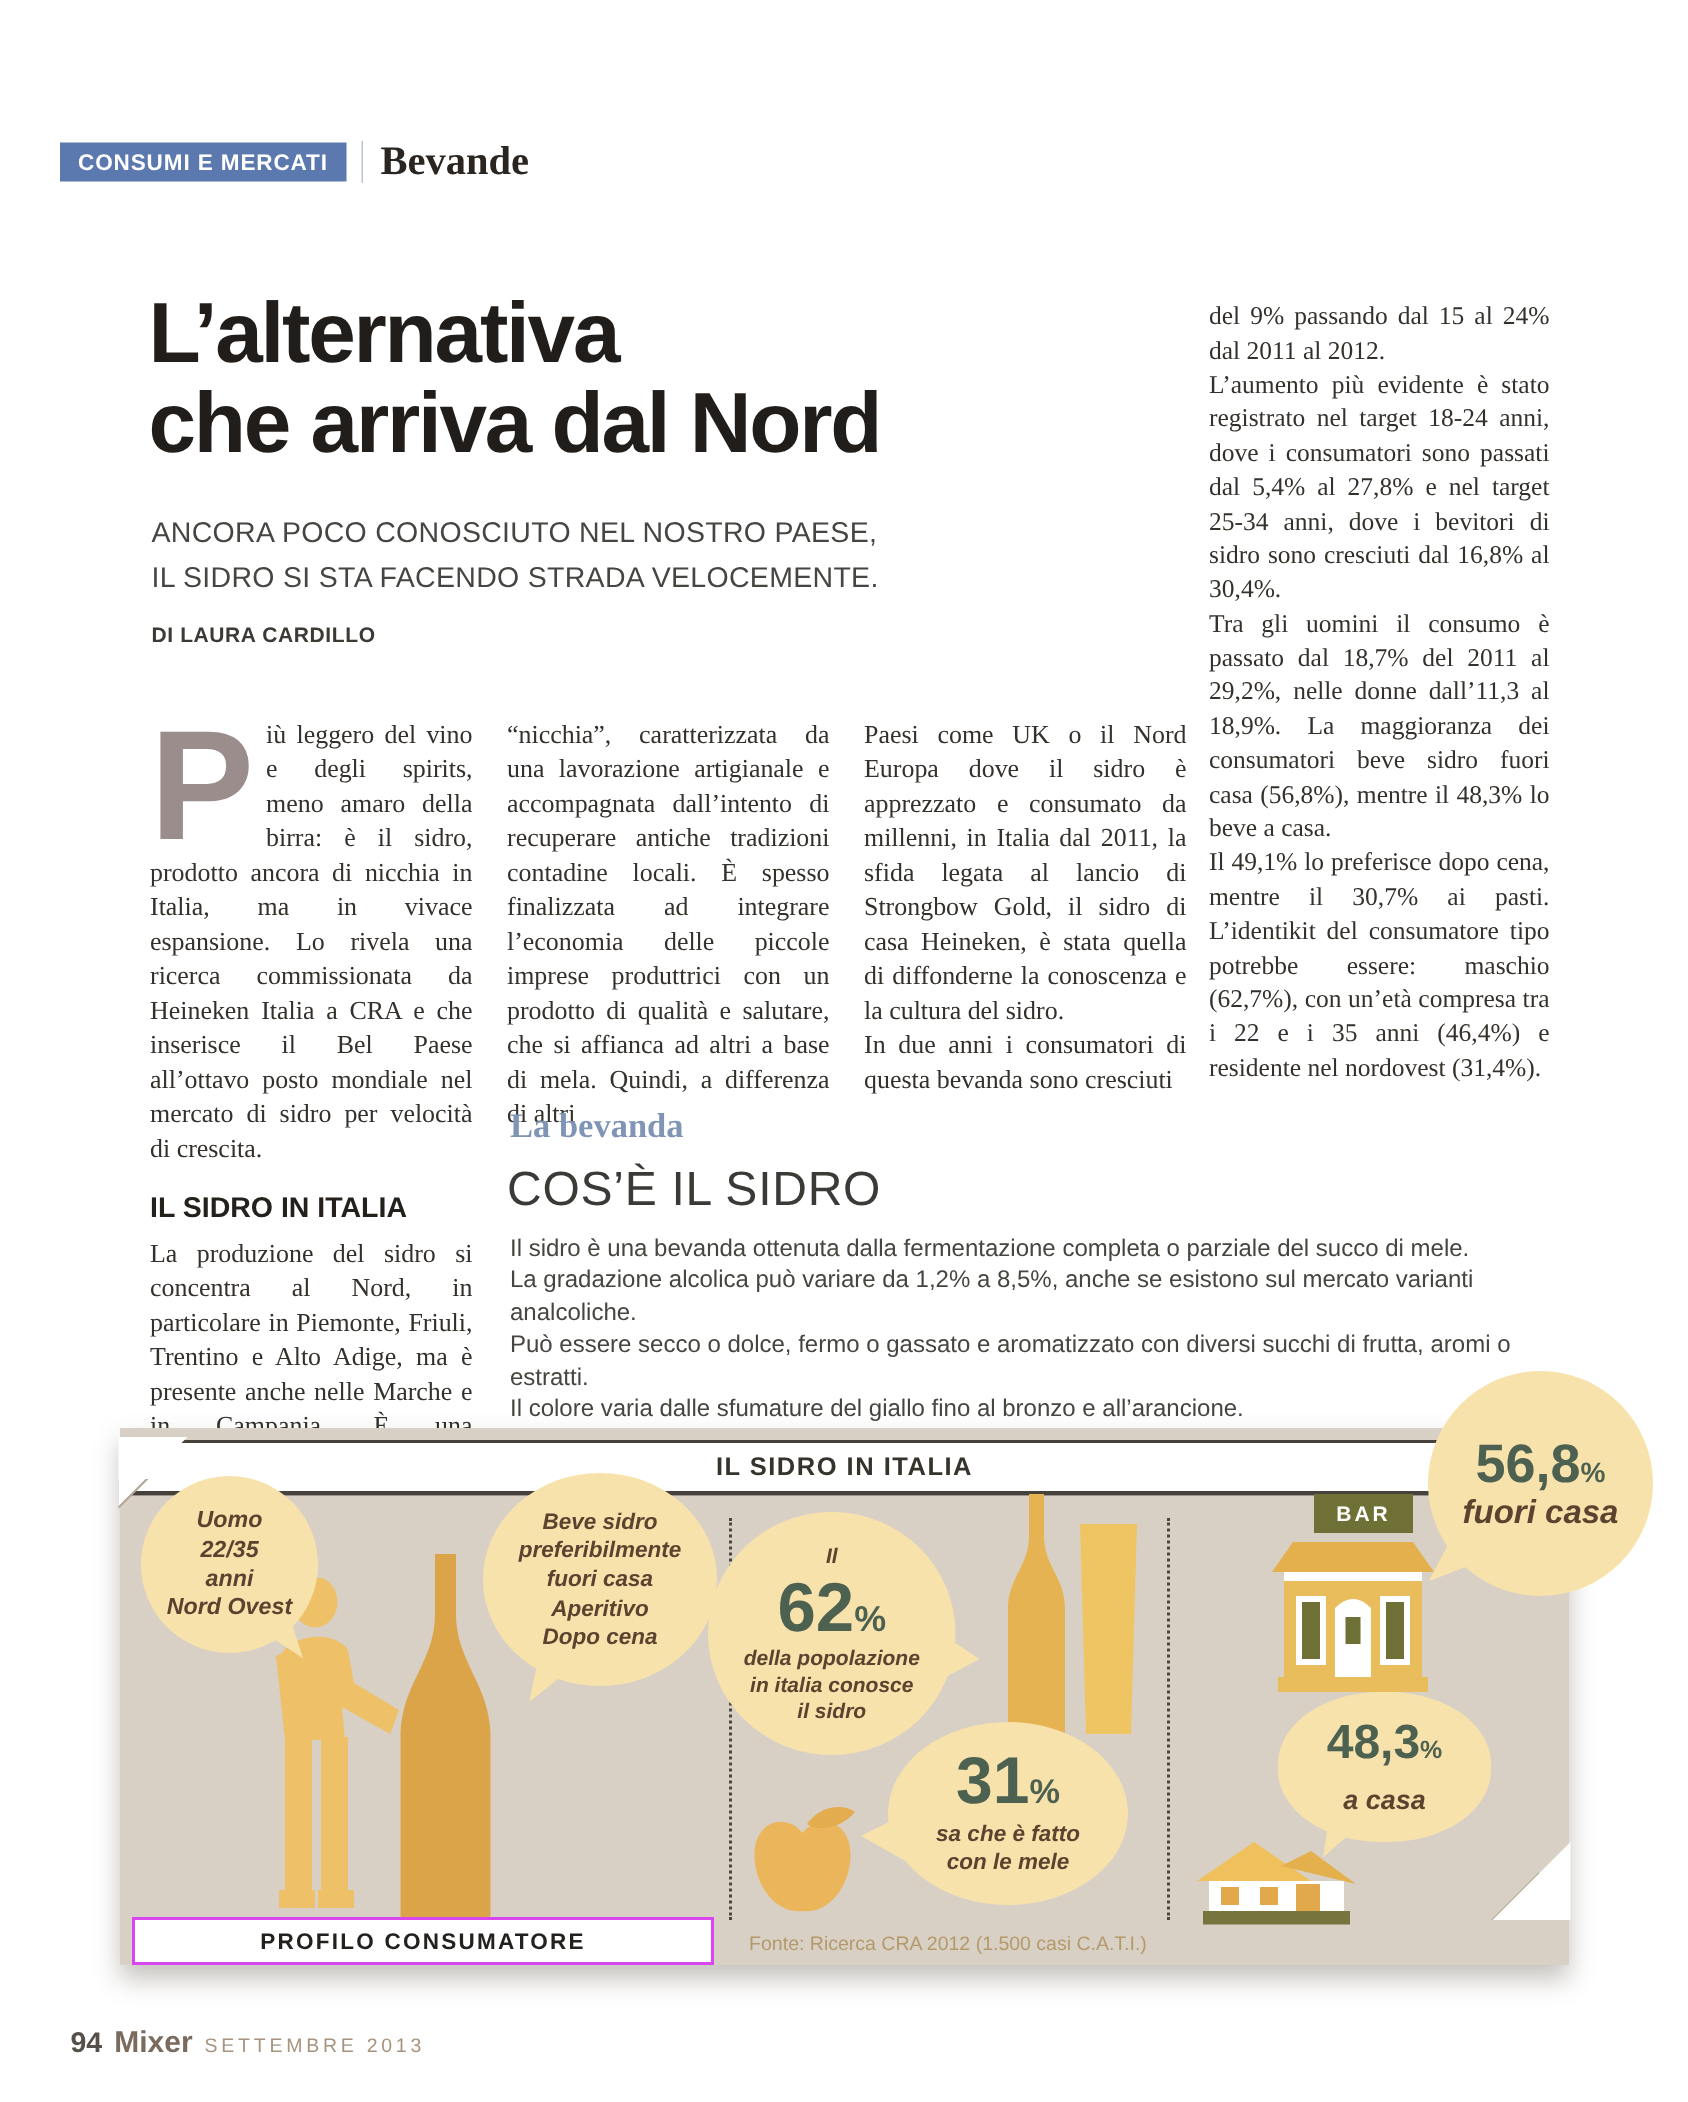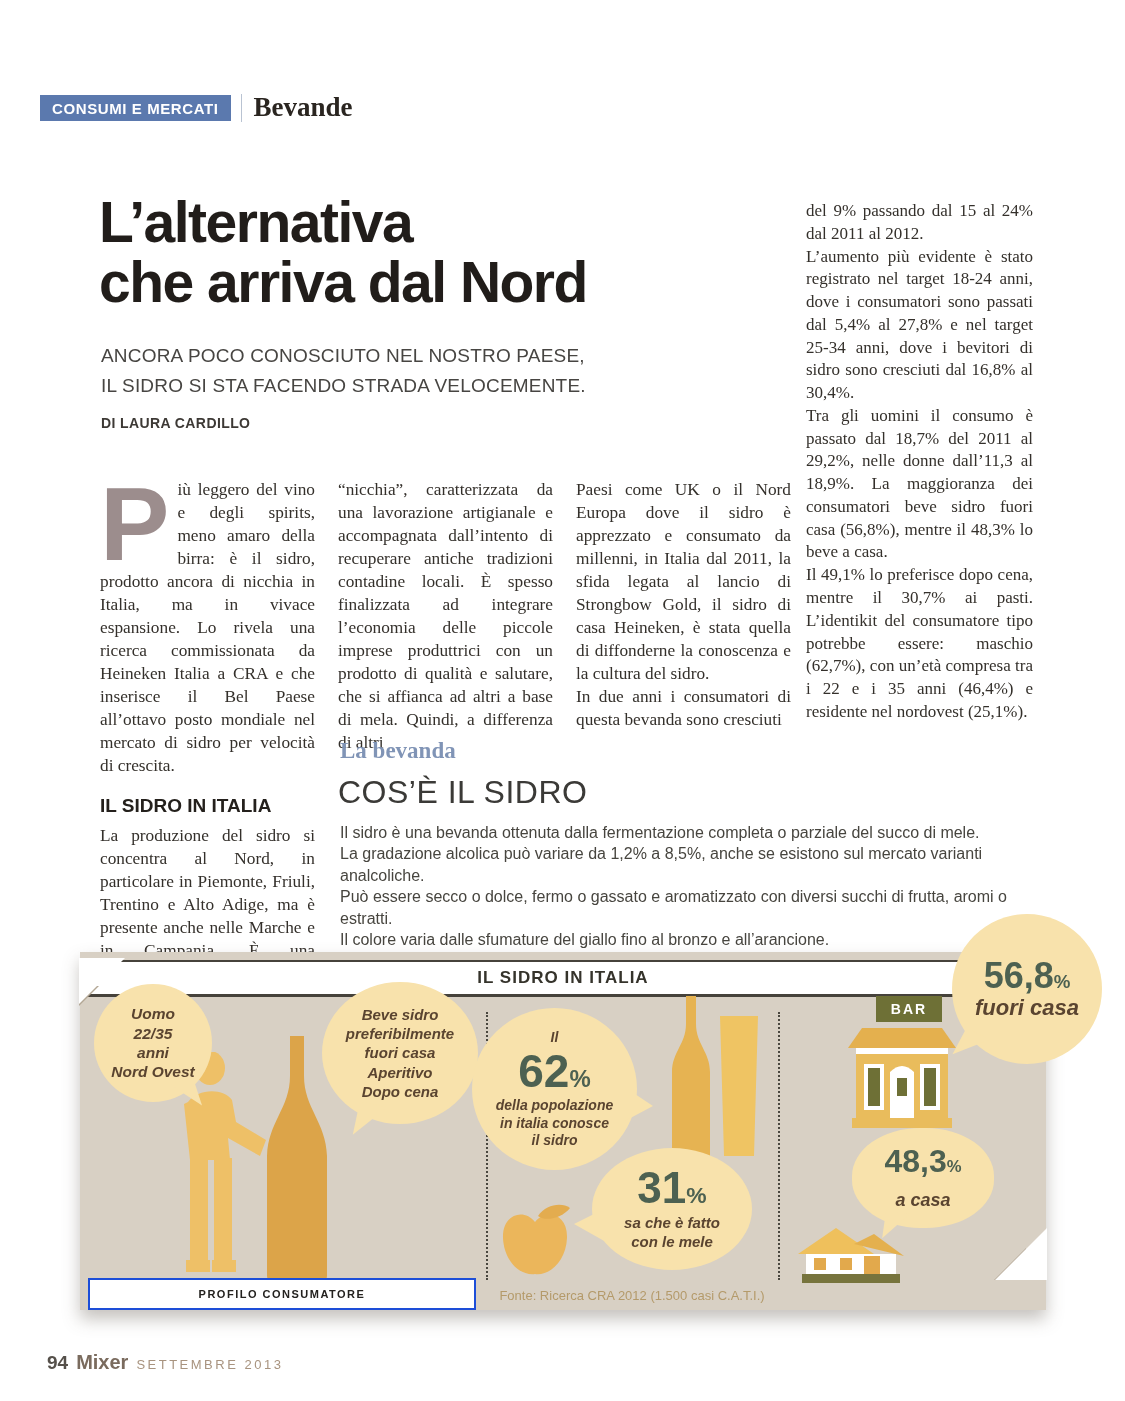--- a/index.html
+++ b/index.html
@@ -90,23 +90,23 @@
   .apple{left:418px;top:246px;}
   .barbuilding{left:760px;top:68px;}
   .house{left:716px;top:270px;}
   .bar-sign{position:absolute;left:796px;top:44px;width:66px;height:26px;background:#6e7036;
             color:#fff;font-family:"Liberation Sans",sans-serif;font-weight:bold;font-size:14px;
             letter-spacing:2px;display:flex;align-items:center;justify-content:center;z-index:3;}
 
   .fonte{position:absolute;left:406px;top:336px;width:292px;text-align:center;
          font-family:"Liberation Sans",sans-serif;font-size:13px;color:#b49a6a;z-index:2;}
 
-  .tag{position:absolute;background:#fff;border:2px solid #1d4ed8;display:flex;align-items:center;
+  .tag{position:absolute;background:#fff;border:2px solid #d946ef;display:flex;align-items:center;
        justify-content:center;font-family:"Liberation Sans",sans-serif;font-weight:bold;
-       font-size:11px;letter-spacing:1.5px;color:#23211e;z-index:7;}
+       font-size:15px;letter-spacing:1.5px;color:#23211e;z-index:7;}
   .tag-left{left:8px;top:326px;width:384px;height:28px;}
   .tag-right{left:708px;top:320px;width:254px;height:28px;}
 
   .fold{position:absolute;width:0;height:0;z-index:6;}
   .fold-tl{left:-1px;top:6px;border-top:46px solid #fff;border-right:46px solid transparent;}
   .fold-tl-shade{left:-1px;top:34px;border-top:20px solid #b3a795;border-right:20px solid transparent;}
   .fold-br{right:-1px;top:276px;border-bottom:52px solid #fff;border-left:52px solid transparent;}
   .fold-br-shade{right:20px;top:296px;border-bottom:32px solid #b3a795;border-left:32px solid transparent;}
 
   
@@ -135,21 +135,21 @@
     <span style="display:block">ANCORA POCO CONOSCIUTO NEL NOSTRO PAESE,</span>
     <span style="display:block">IL SIDRO SI STA FACENDO STRADA VELOCEMENTE.</span>
   </div>
 
   <div class="byline">DI LAURA CARDILLO</div>
 
   <div class="right-col">
     <p>del 9% passando dal 15 al 24% dal 2011 al 2012.</p>
     <p>L’aumento più evidente è stato registrato nel target 18-24 anni, dove i consumatori sono passati dal 5,4% al 27,8% e nel target 25-34 anni, dove i bevitori di sidro sono cresciuti dal 16,8% al 30,4%.</p>
     <p>Tra gli uomini il consumo è passato dal 18,7% del 2011 al 29,2%, nelle donne dall’11,3 al 18,9%. La maggioranza dei consumatori beve sidro fuori casa (56,8%), mentre il 48,3% lo beve a casa.</p>
-    <p>Il 49,1% lo preferisce dopo cena, mentre il 30,7% ai pasti. L’identikit del consumatore tipo potrebbe essere: maschio (62,7%), con un’età compresa tra i 22 e i 35 anni (46,4%) e residente nel nordovest (25,1%).</p>
+    <p>Il 49,1% lo preferisce dopo cena, mentre il 30,7% ai pasti. L’identikit del consumatore tipo potrebbe essere: maschio (62,7%), con un’età compresa tra i 22 e i 35 anni (46,4%) e residente nel nordovest (31,4%).</p>
   </div>
 
   <div class="columns">
     <div class="col">
       <span class="dropcap">P</span>
       <p>iù leggero del vino e degli spirits, meno amaro della birra: è il sidro, prodotto ancora di nicchia in Italia, ma in vivace espansione. Lo rivela una ricerca commissionata da Heineken Italia a CRA e che inserisce il Bel Paese all’ottavo posto mondiale nel mercato di sidro per velocità di crescita.</p>
       <p class="col-head">IL SIDRO IN ITALIA</p>
       <p>La produzione del sidro si concentra al Nord, in particolare in Piemonte, Friuli, Trentino e Alto Adige, ma è presente anche nelle Marche e in Campania. È una produzione limitata e ancora di</p>
     </div>
     <div class="col">

